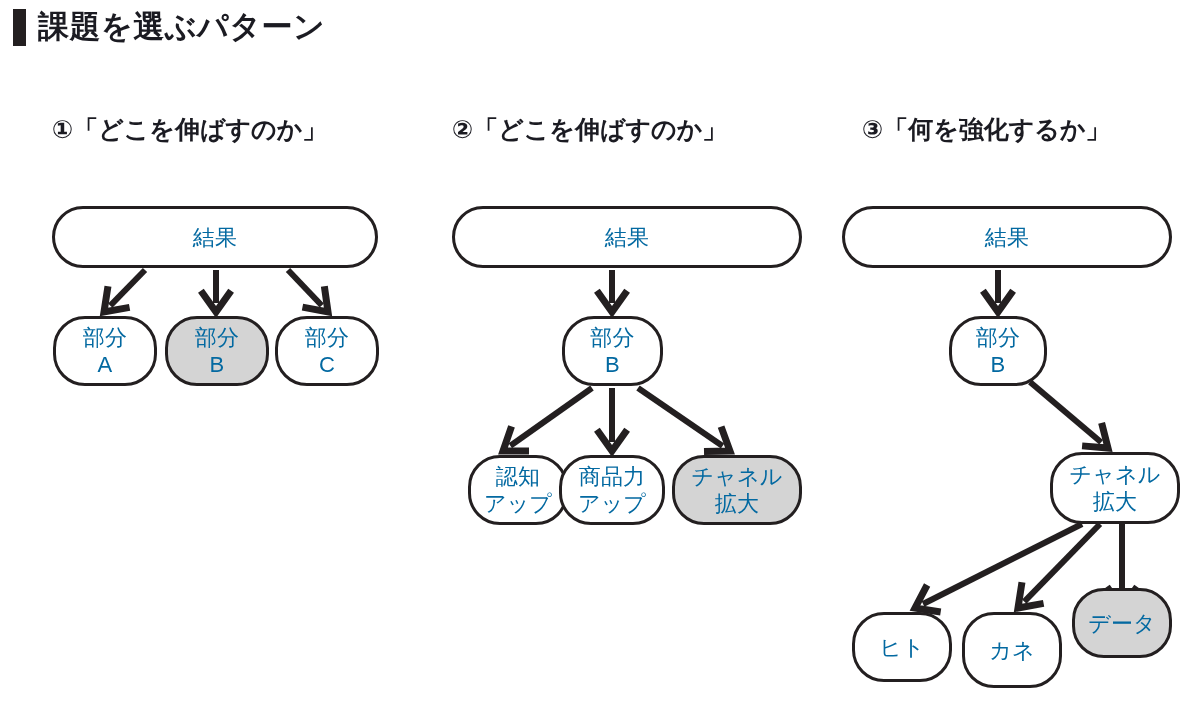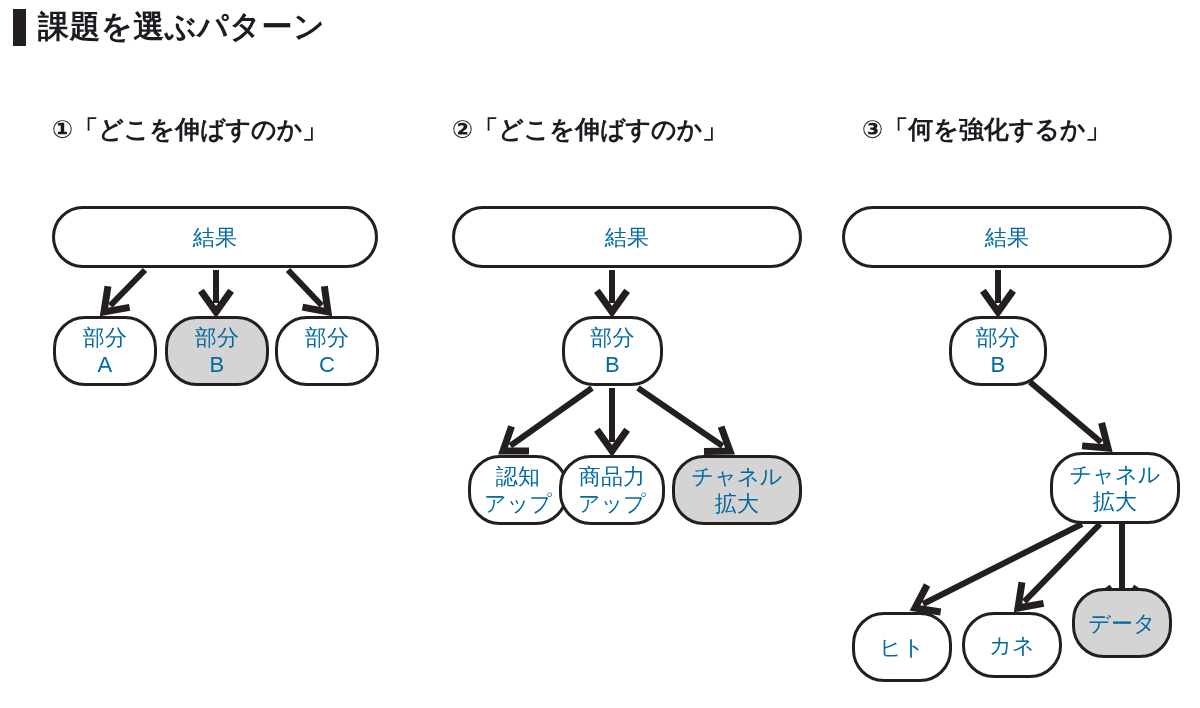--- a/index.html
+++ b/index.html
@@ -166,17 +166,17 @@
       <div class="node rounded" style="left: 275px; top: 316px; width: 104px; height: 70px;"><span>部分</span><span class="line2">C</span></div>
       <div class="node pill" style="left: 452px; top: 206px; width: 350px; height: 62px;"><span>結果</span></div>
       <div class="node rounded" style="left: 562px; top: 316px; width: 101px; height: 70px;"><span>部分</span><span class="line2">B</span></div>
       <div class="node rounded" style="left: 452px; top: 455px; width: 100px; height: 70px; margin-left: 16px;"><span>認知</span><span class="line2">アップ</span></div>
       <div class="node rounded" style="left: 559px; top: 455px; width: 106px; height: 70px;"><span>商品力</span><span class="line2">アップ</span></div>
       <div class="node rounded shaded" style="left: 672px; top: 455px; width: 130px; height: 70px;"><span>チャネル</span><span class="line2">拡大</span></div>
       <div class="node pill" style="left: 842px; top: 206px; width: 330px; height: 62px;"><span>結果</span></div>
       <div class="node rounded" style="left: 949px; top: 316px; width: 98px; height: 70px;"><span>部分</span><span class="line2">B</span></div>
       <div class="node rounded" style="left: 1050px; top: 452px; width: 130px; height: 72px;"><span>チャネル</span><span class="line2">拡大</span></div>
       <div class="node rounded" style="left: 852px; top: 612px; width: 100px; height: 70px;"><span>ヒト</span></div>
-      <div class="node rounded" style="left: 962px; top: 612px; width: 100px; height: 66px;"><span>カネ</span></div>
+      <div class="node rounded" style="left: 962px; top: 612px; width: 100px; height: 76px;"><span>カネ</span></div>
       <div class="node rounded shaded" style="left: 1072px; top: 588px; width: 100px; height: 70px;"><span>データ</span></div>
     </div>
 
 </div>
 
 </body></html>

